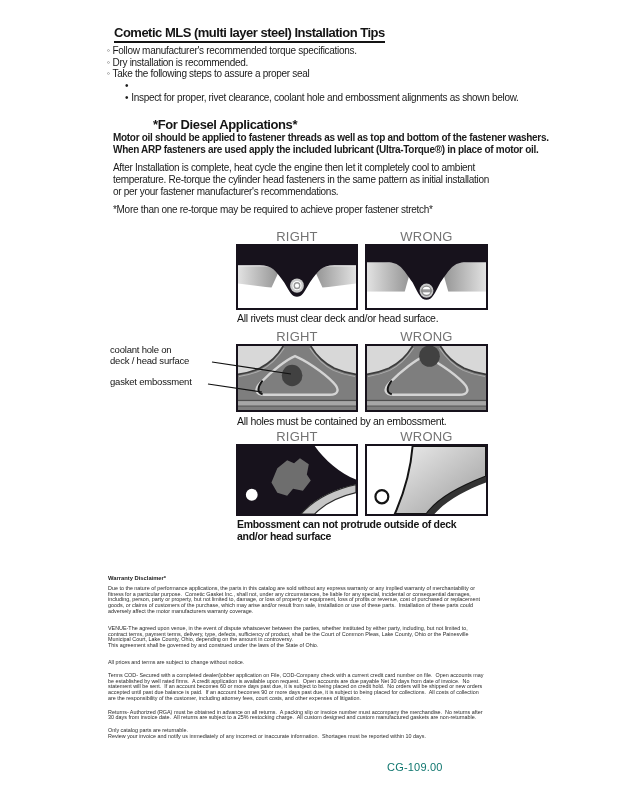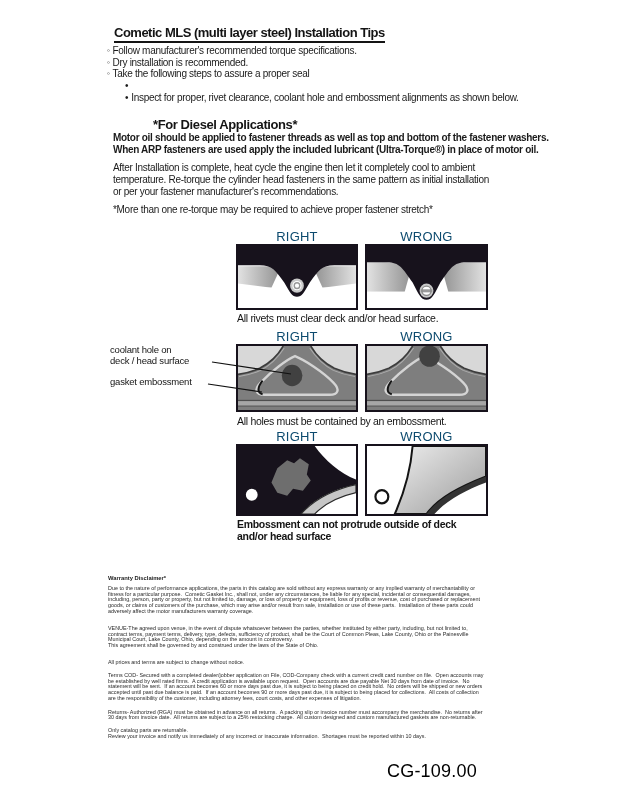--- a/index.html
+++ b/index.html
@@ -39,21 +39,21 @@
   .body-para {
     font-size: 10px; line-height: 11.9px; letter-spacing: -0.3px;
     white-space: pre; color:#1b1b1b;
   }
   .p1 { left: 113px; top: 132px; font-weight: bold; }
   .p2 { left: 113px; top: 162px; }
   .footnote { left: 113px; top: 204px; }
 
   
   .dg-label {
-    font-size: 13px; letter-spacing: 0.2px; color: #0c4a6e;
+    font-size: 13px; letter-spacing: 0.2px; color: #737373;
     width: 122px; text-align: center; white-space: nowrap;
   }
   .panel {
     border: 2.5px solid #17121c;
     background: #fff;
   }
   .panel svg { display: block; width: 100%; height: 100%; }
   .dg-caption {
     font-size: 10.5px; line-height: 11.5px; letter-spacing: -0.3px;
     color: #141414; white-space: pre;
@@ -73,21 +73,21 @@
   }
   .legal p.lp1 { margin-top: 5px; }
   .legal p.lp2 { margin-top: 11.5px; }
   .legal p.lp3 { margin-top: 11px; }
   .legal p.lp4 { margin-top: 7.5px; }
   .legal p.lp5 { margin-top: 8px; }
   .legal p.lp6 { margin-top: 7.5px; }
 
   .footer-code {
     left: 387px; top: 761px;
-    font-size: 18px; letter-spacing: 0.2px; color: #000000;
+    font-size: 11px; letter-spacing: 0.2px; color: #0f766e;
   }
 </style>
 </head>
 <body>
 
 <div class="page">
 
   <div class="abs doc-title">Cometic MLS (multi layer steel) Installation Tips</div>
 
   <div class="abs tips">

